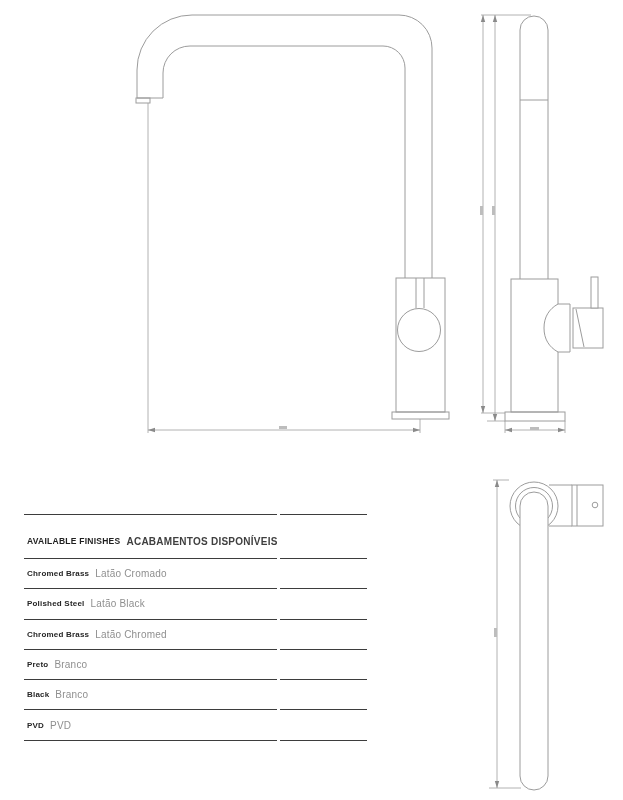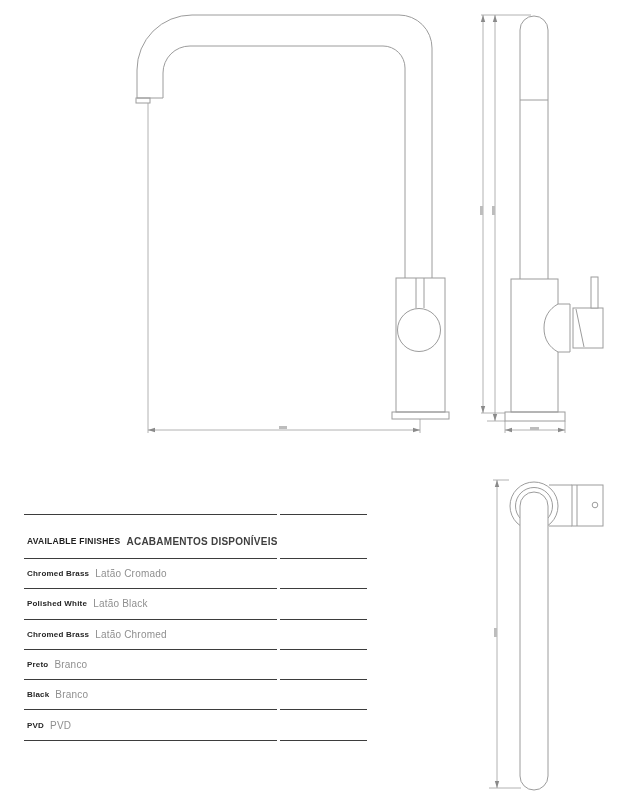--- a/index.html
+++ b/index.html
@@ -128,21 +128,21 @@
   <div class="finishes">
     <div class="f-header">
       <span class="en">AVAILABLE FINISHES</span>
       <span class="pt">ACABAMENTOS DISPONÍVEIS</span>
     </div>
     <div class="f-row">
       <span class="en">Chromed Brass</span>
       <span class="pt">Latão Cromado</span>
     </div>
     <div class="f-row">
-      <span class="en">Polished White</span>
+      <span class="en">Polished Steel</span>
       <span class="pt">Latão Black</span>
     </div>
     <div class="f-row">
       <span class="en">Chromed Brass</span>
       <span class="pt">Latão Chromed</span>
     </div>
     <div class="f-row">
       <span class="en">Preto</span>
       <span class="pt">Branco</span>
     </div>

